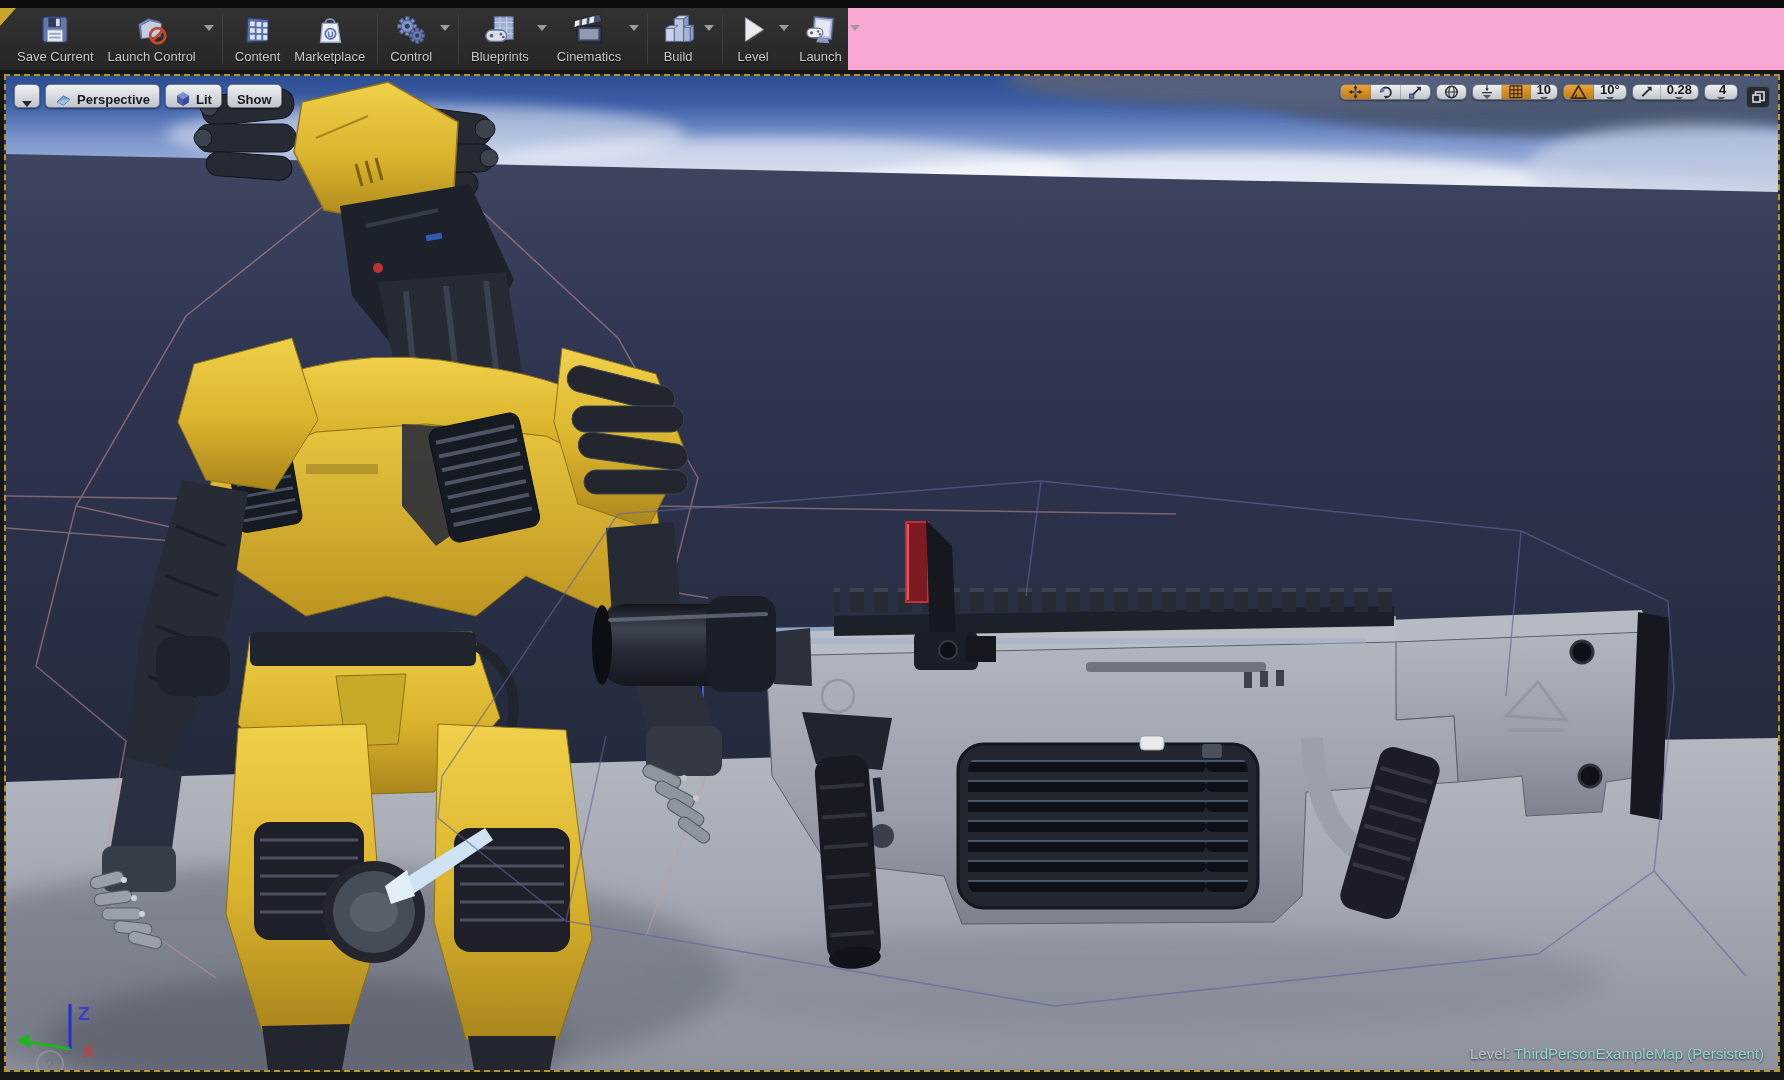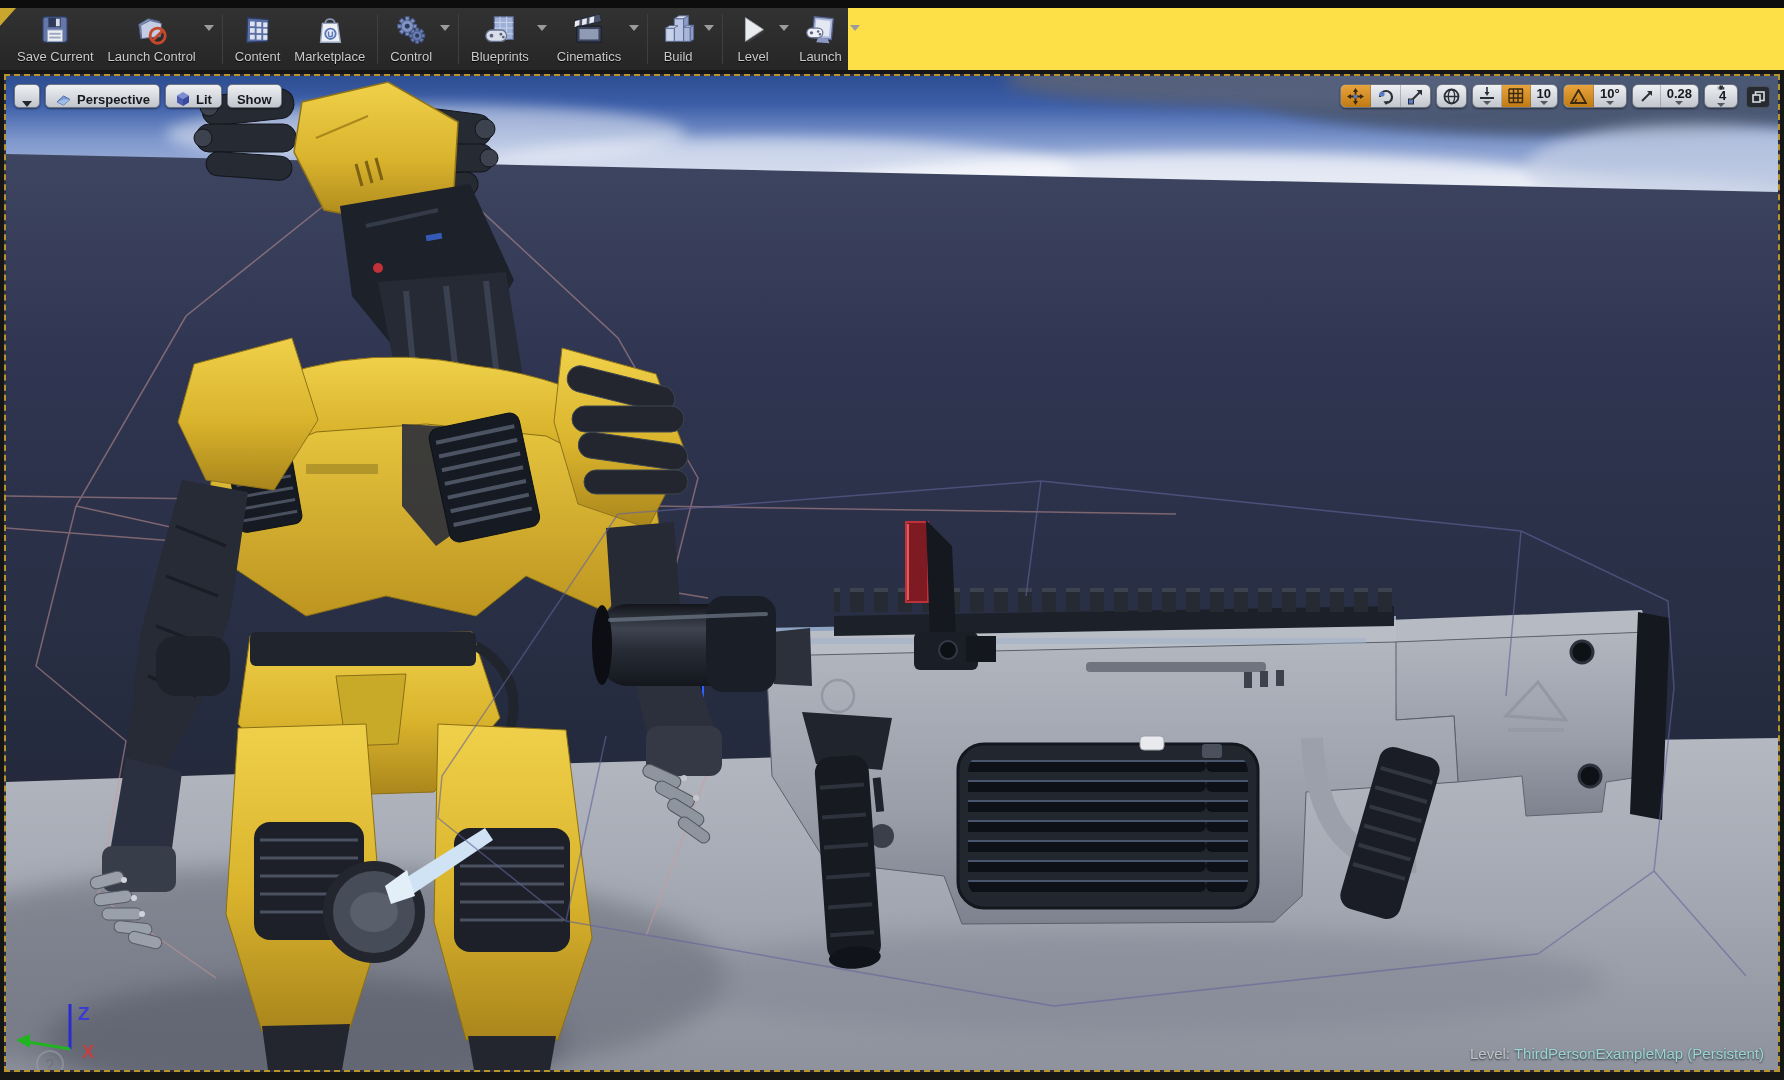--- a/index.html
+++ b/index.html
@@ -1,40 +1,40 @@
 <!DOCTYPE html>
 <html><head>
 <meta charset="utf-8">
 <style>
   html,body{margin:0;padding:0;background:#0c0c0c;}
   *{box-sizing:border-box;}
   .app{position:relative;width:1784px;height:1080px;background:#161616;font-family:"Liberation Sans",sans-serif;overflow:hidden;}
 
   
   .topstrip{position:absolute;left:0;top:0;width:100%;height:8px;background:#0d0d0d;}
-  .main-toolbar{position:absolute;left:0;top:8px;width:100%;height:62px;background:#fde047;}
+  .main-toolbar{position:absolute;left:0;top:8px;width:100%;height:62px;background:#f9a8d4;}
   .toolbar-left{position:absolute;left:0;top:0;width:848px;height:62px;background:linear-gradient(#323232,#262626);display:flex;align-items:stretch;padding:2px 4px 2px 10px;}
   .corner-tri{position:absolute;left:0;top:0;width:0;height:0;border-left:16px solid #c9a62e;border-bottom:18px solid transparent;z-index:5;}
   .tb-btn{display:flex;flex-direction:column;align-items:center;justify-content:flex-end;padding:3px 7px 4px;cursor:pointer;border-radius:3px;}
   .tb-btn .ico{width:36px;height:36px;display:block;}
   .tb-btn .lbl{color:#cbcbcb;font-size:13px;margin-top:2px;white-space:nowrap;text-shadow:0 1px 1px #000;}
   .tb-caret{width:0;height:0;border-left:5px solid transparent;border-right:5px solid transparent;border-top:6px solid #9b9b9b;align-self:center;margin:0 3px 22px 1px;}
   .tb-sep{width:2px;margin:4px 5px;background:linear-gradient(#141414,#141414);border-right:1px solid #3f3f3f;}
 
   
   .viewport{position:absolute;left:4px;top:74px;width:1776px;height:998px;border:2px dashed #b8932c;background:#2a2f40;}
   .scene{position:absolute;left:0;top:0;width:100%;height:100%;}
 
   
   .vp-tb{position:absolute;top:8px;display:flex;gap:5px;align-items:flex-start;}
   .vp-tb-left{left:8px;}
   .vp-tb-right{right:40px;}
   .vp-btn{height:24px;display:flex;align-items:flex-end;gap:5px;padding:0 9px;background:linear-gradient(#eef0f3,#c2c6cd);border:1px solid #6f7580;border-radius:5px;color:#15181d;font-size:13px;font-weight:bold;cursor:pointer;box-shadow:0 1px 2px rgba(0,0,0,.45);}
   .vp-btn .cicon{display:block;}
-  .vp-group{height:24px;display:flex;align-items:stretch;background:linear-gradient(#eef0f3,#c2c6cd);border:1px solid #6f7580;border-radius:6px;overflow:hidden;box-shadow:0 1px 2px rgba(0,0,0,.45);}
+  .vp-group{height:16px;display:flex;align-items:stretch;background:linear-gradient(#eef0f3,#c2c6cd);border:1px solid #6f7580;border-radius:6px;overflow:hidden;box-shadow:0 1px 2px rgba(0,0,0,.45);}
   .seg{display:flex;flex-direction:column;align-items:center;justify-content:center;padding:0 6px;cursor:pointer;border-right:1px solid rgba(90,96,106,.35);}
   .seg:last-child{border-right:none;}
   .seg.active{background:linear-gradient(#e8a33c,#c07b14);}
   .seg .val{font-size:13px;font-weight:bold;color:#15181d;line-height:12px;}
   .mini-caret{width:0;height:0;border-left:4px solid transparent;border-right:4px solid transparent;border-top:4px solid #55595f;margin-top:1px;}
   .vp-caret-btn{width:26px;justify-content:center;}
   .caret-dark{width:0;height:0;border-left:5px solid transparent;border-right:5px solid transparent;border-top:6px solid #23262b;}
   .maximize-btn{position:absolute;top:10px;right:8px;width:24px;height:22px;background:#262a31;border:1px solid #4a4f58;border-radius:4px;display:flex;align-items:center;justify-content:center;cursor:pointer;}
 
   .level-label{position:absolute;right:14px;bottom:8px;font-size:15px;text-shadow:0 1px 2px rgba(0,0,0,.7);}

